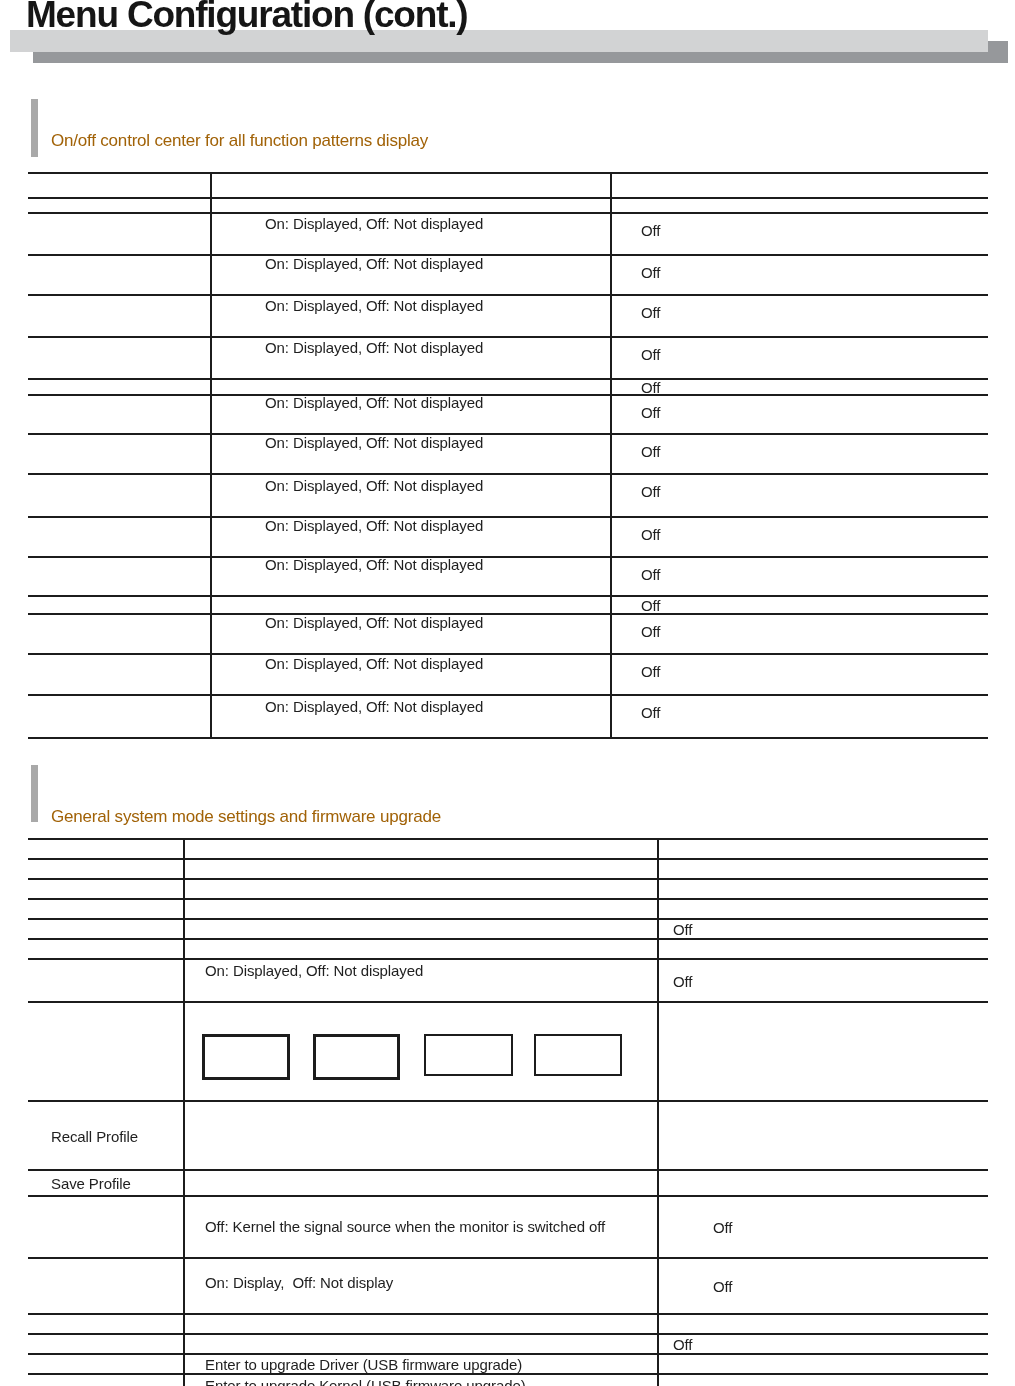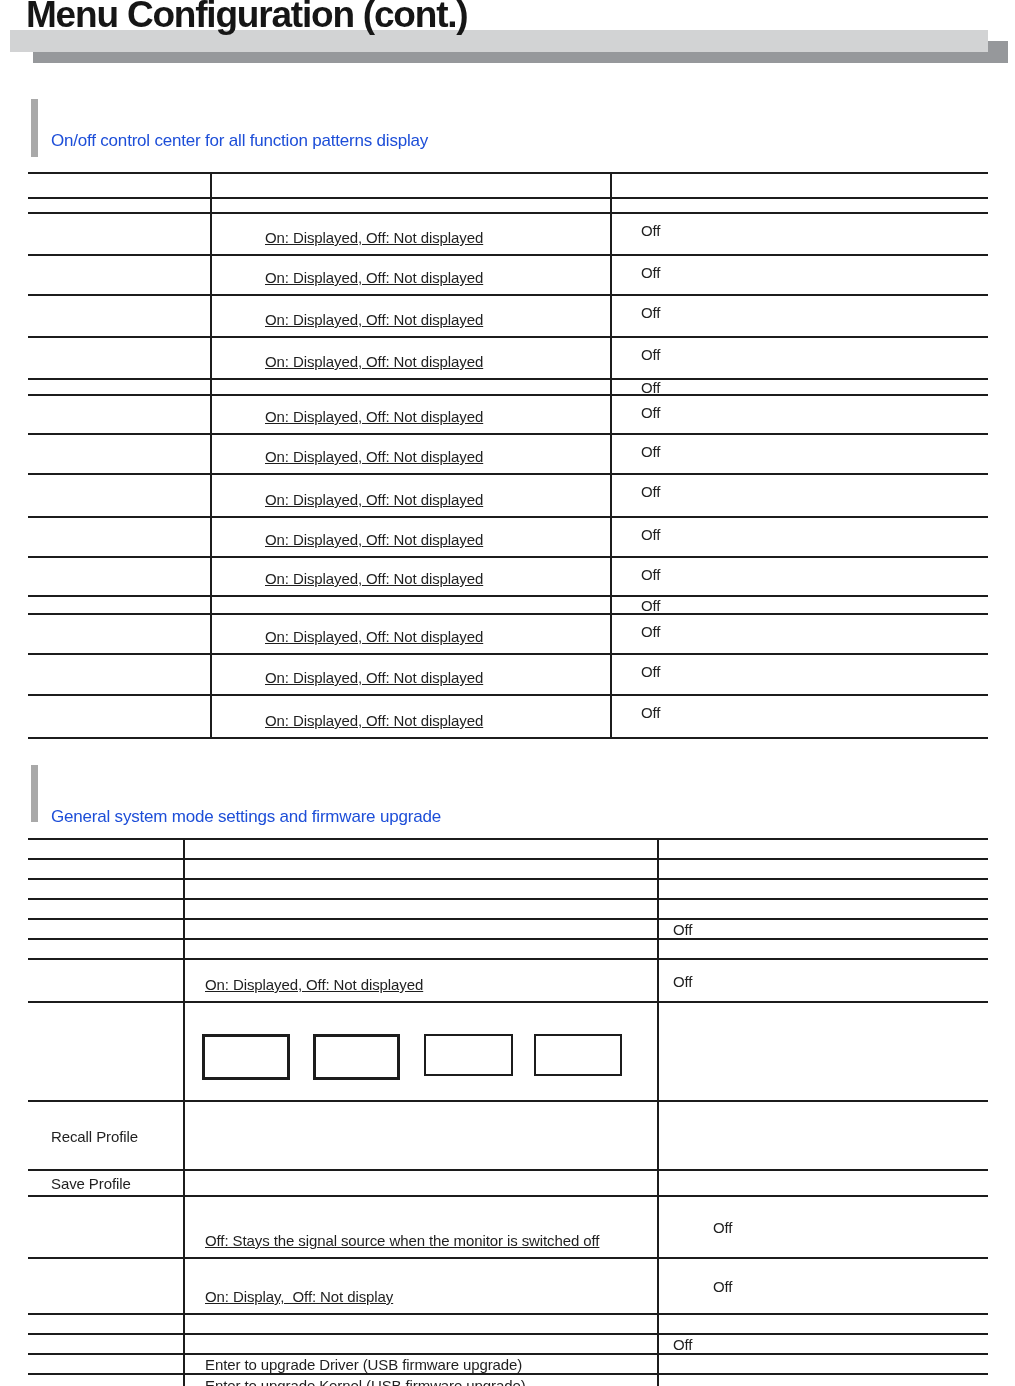--- a/index.html
+++ b/index.html
@@ -13,21 +13,21 @@
   .title-bar{position:absolute;left:10px;top:30px;width:978px;height:22px;background:#d2d3d4;z-index:2;}
   .page-title{
     position:absolute;left:26px;top:-6px;margin:0;z-index:3;
     font-size:37px;font-weight:bold;letter-spacing:-1.2px;color:#161616;line-height:1.15;
   }
 
   
   .section-marker{position:absolute;width:7px;background:#a9a9a9;}
   #marker-1{left:31px;top:99px;height:58px;}
   #marker-2{left:31px;top:765px;height:57px;}
-  .section-heading{position:absolute;left:51px;font-size:17px;letter-spacing:-0.2px;color:#1d4ed8;}
+  .section-heading{position:absolute;left:51px;font-size:17px;letter-spacing:-0.2px;color:#a16207;}
   #heading-1{top:131px;}
   #heading-2{top:807px;}
 
   
   .dtable{position:absolute;left:28px;width:960px;border-top:2px solid #1c1c1c;}
   #table-1{top:172px;}
   #table-2{top:838px;}
   .row{position:relative;border-bottom:2px solid #1c1c1c;box-sizing:border-box;}
   .vline{position:absolute;top:0;height:100%;width:2px;background:#1c1c1c;z-index:2;}
   #table-1 .vline.v1{left:182px;}
@@ -35,21 +35,21 @@
   #table-2 .vline.v1{left:155px;}
   #table-2 .vline.v2{left:629px;}
 
   .cell{position:absolute;font-size:15px;letter-spacing:-0.1px;white-space:pre;color:#1f1f1f;z-index:3;}
   .c1{left:23px;}
   #table-1 .c2{left:237px;}
   #table-2 .c2{left:177px;}
   #table-1 .c3{left:613px;}
   #table-2 .c3{left:645px;}
   #table-2 .c3.indent{left:685px;}
-  .vbottom{bottom:8px;text-decoration:underline;}
+  .vbottom{bottom:22px;}
   .vtop{top:8px;}
   .vmid{top:50%;transform:translateY(-50%);}
 
   .box{position:absolute;box-sizing:border-box;border:2px solid #1c1c1c;top:31px;z-index:3;background:#fff;}
   #box-1{left:174px;width:88px;height:46px;border-width:3px;}
   #box-2{left:285px;width:87px;height:46px;border-width:3px;}
   #box-3{left:396px;width:89px;height:42px;}
   #box-4{left:506px;width:88px;height:42px;}
 </style>
 </head>
@@ -149,21 +149,21 @@
     <div id="box-3" class="box"></div>
     <div id="box-4" class="box"></div>
   </div>
   <div class="row" style="height:69px">
     <span class="cell c1 vmid">Recall Profile</span>
   </div>
   <div class="row" style="height:26px">
     <span class="cell c1 vmid">Save Profile</span>
   </div>
   <div class="row" style="height:62px">
-    <span class="cell c2 vbottom">Off: Stays the signal source when the monitor is switched off</span>
+    <span class="cell c2 vbottom">Off: Kernel the signal source when the monitor is switched off</span>
     <span class="cell c3 indent vmid">Off</span>
   </div>
   <div class="row" style="height:56px">
     <span class="cell c2 vbottom">On: Display,  Off: Not display</span>
     <span class="cell c3 indent vmid">Off</span>
   </div>
   <div class="row" style="height:20px"></div>
   <div class="row" style="height:20px">
     <span class="cell c3 vmid">Off</span>
   </div>

